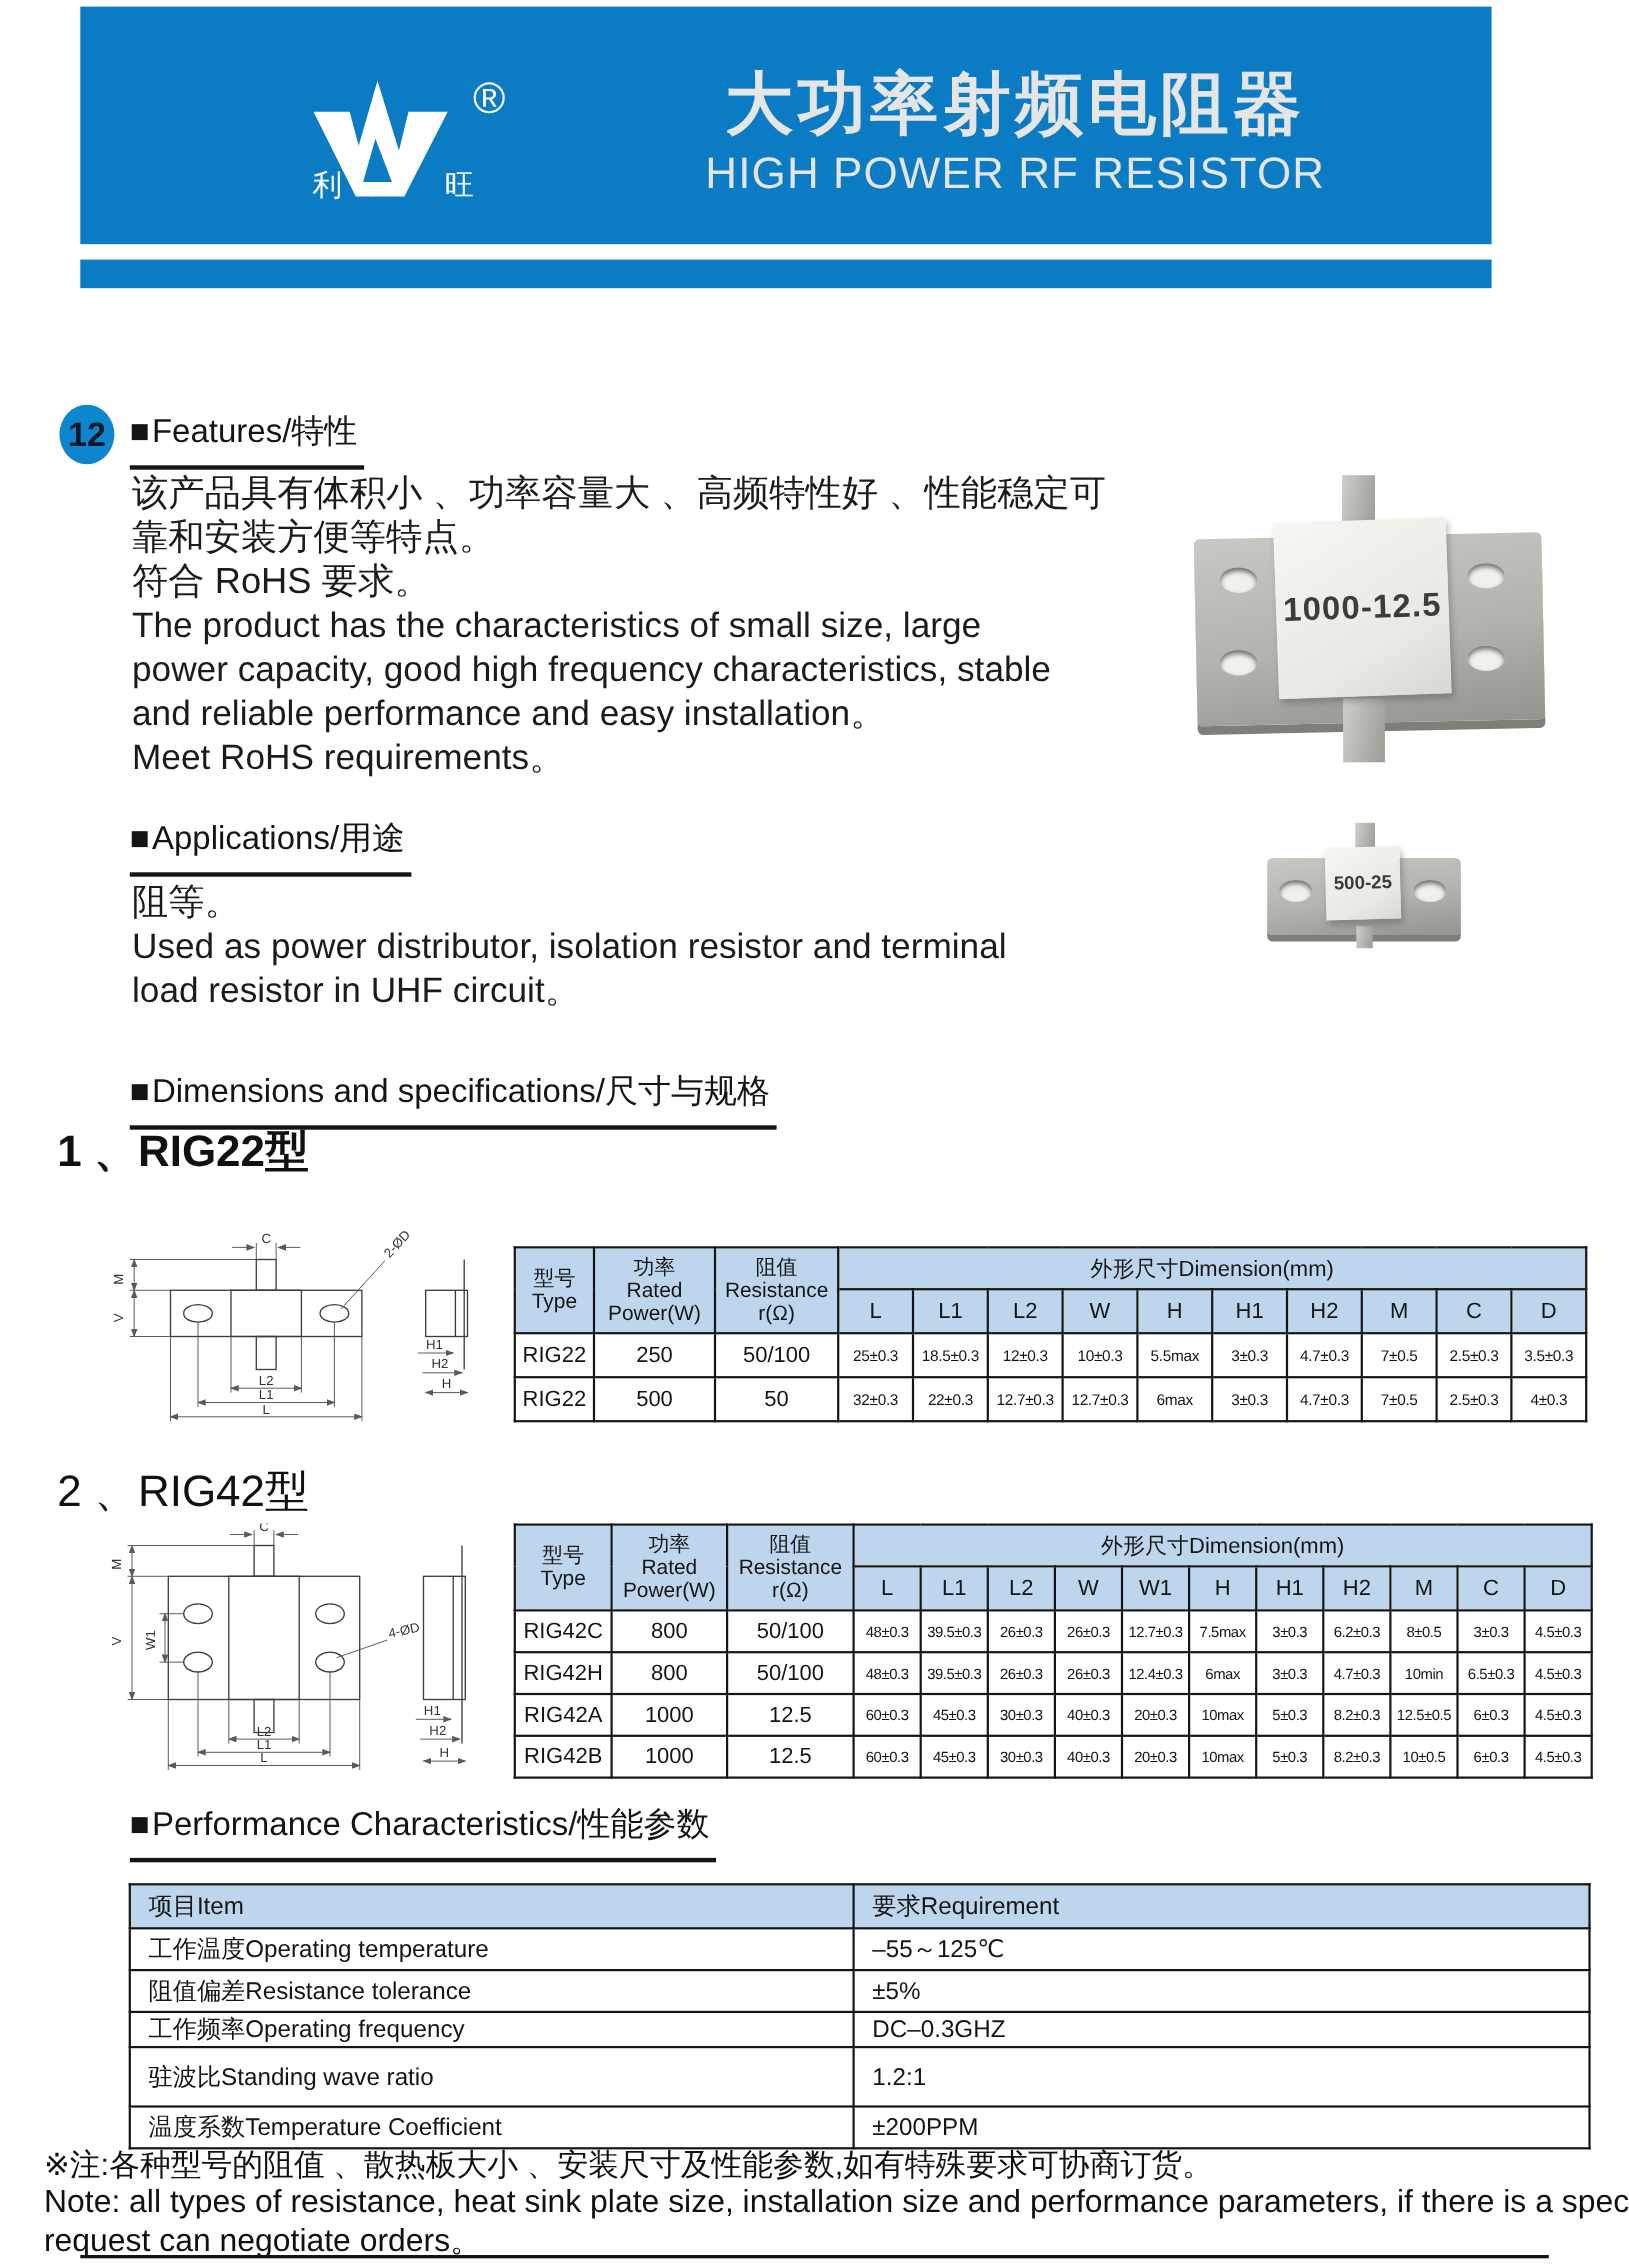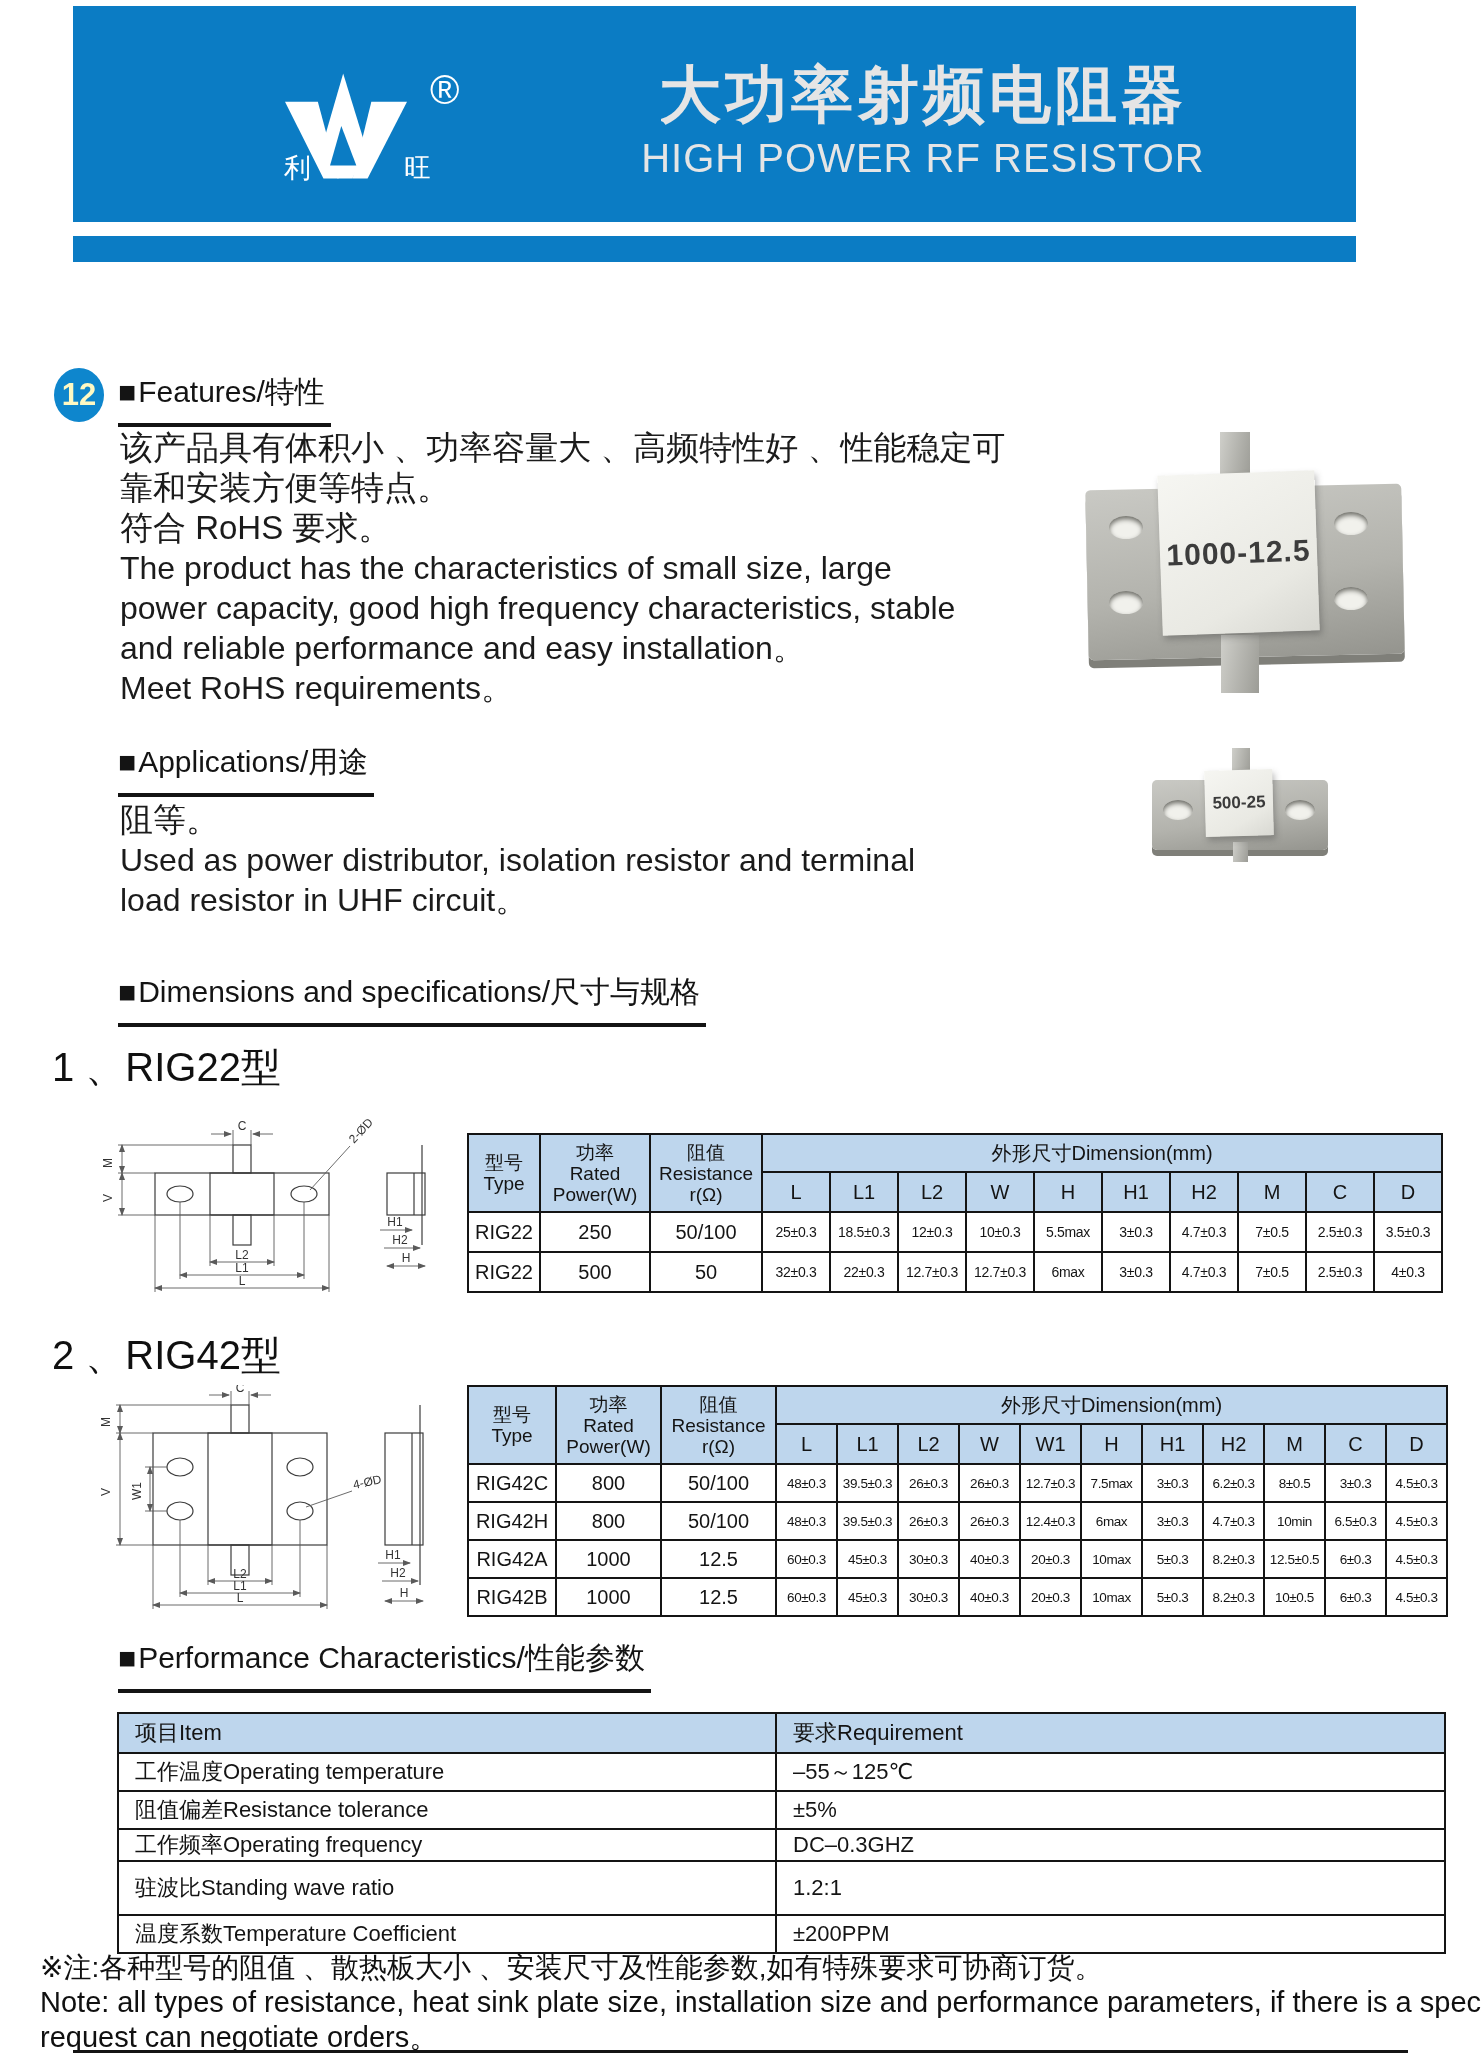--- a/index.html
+++ b/index.html
@@ -13,21 +13,21 @@
   .logo svg{position:absolute;left:7px;top:0px;}
   .logo .reg{position:absolute;left:152px;top:-2px;font-size:40px;color:#fff;font-weight:400;}
   .logo .cnl{position:absolute;left:6px;top:80px;font-size:27px;color:#fff;}
   .logo .cnr{position:absolute;left:126px;top:80px;font-size:27px;color:#fff;}
   .titles{position:absolute;left:440px;top:52px;width:820px;text-align:center;color:#e5e5e5;}
   .title-cn{font-size:62px;font-weight:bold;letter-spacing:4px;line-height:74px;}
   .title-en{font-size:40px;font-weight:400;letter-spacing:1px;line-height:52px;}
 
   
   .badge{position:absolute;left:54px;top:368px;width:50px;height:54px;border-radius:50%;
-         background:#0e86cd;color:#fef9c3;font-size:31px;font-weight:bold;
+         background:#0e86cd;color:#0f172a;font-size:31px;font-weight:bold;
          display:flex;align-items:center;justify-content:center;}
   .sec-h{position:absolute;font-size:30px;color:#141414;white-space:nowrap;
          border-bottom:4px solid #141414;padding:0 6px 10px 0;}
   .sec-h .sq{letter-spacing:2px;}
 
   
   .para{position:absolute;white-space:nowrap;color:#1b1b1b;}
   .para div{height:40px;line-height:40px;font-size:32px;}
   .para div.cn{font-size:33px;}
 
@@ -138,21 +138,21 @@
 
   <div class="sec-h" style="left:118px;top:742px;"><span class="sq">■</span><span>Applications/用途</span></div>
   <div class="para" style="left:120px;top:800px;">
     <div class="cn">阻等。</div>
     <div>Used as power distributor, isolation resistor and terminal</div>
     <div>load resistor in UHF circuit。</div>
   </div>
 
   <div class="sec-h" style="left:118px;top:972px;"><span class="sq">■</span><span>Dimensions and specifications/尺寸与规格</span></div>
 
-  <div class="model-h" style="top:1040px;">1 、RIG22型</div>
+  <div class="model-h" style="top:1019px;font-weight:bold;">1 、RIG22型</div>
 
   <svg class="dwg" style="left:92px;top:1118px;" width="360" height="185" viewBox="0 0 360 185">
     <defs>
       <marker id="ae22" markerWidth="9" markerHeight="8" refX="7" refY="3" orient="auto" markerUnits="userSpaceOnUse">
           <path d="M0,0L8,3L0,6Z" fill="#5a5a5a"></path>
         </marker>
       <marker id="as22" markerWidth="9" markerHeight="8" refX="7" refY="3" orient="auto-start-reverse" markerUnits="userSpaceOnUse">
           <path d="M0,0L8,3L0,6Z" fill="#5a5a5a"></path>
         </marker>
     </defs>

